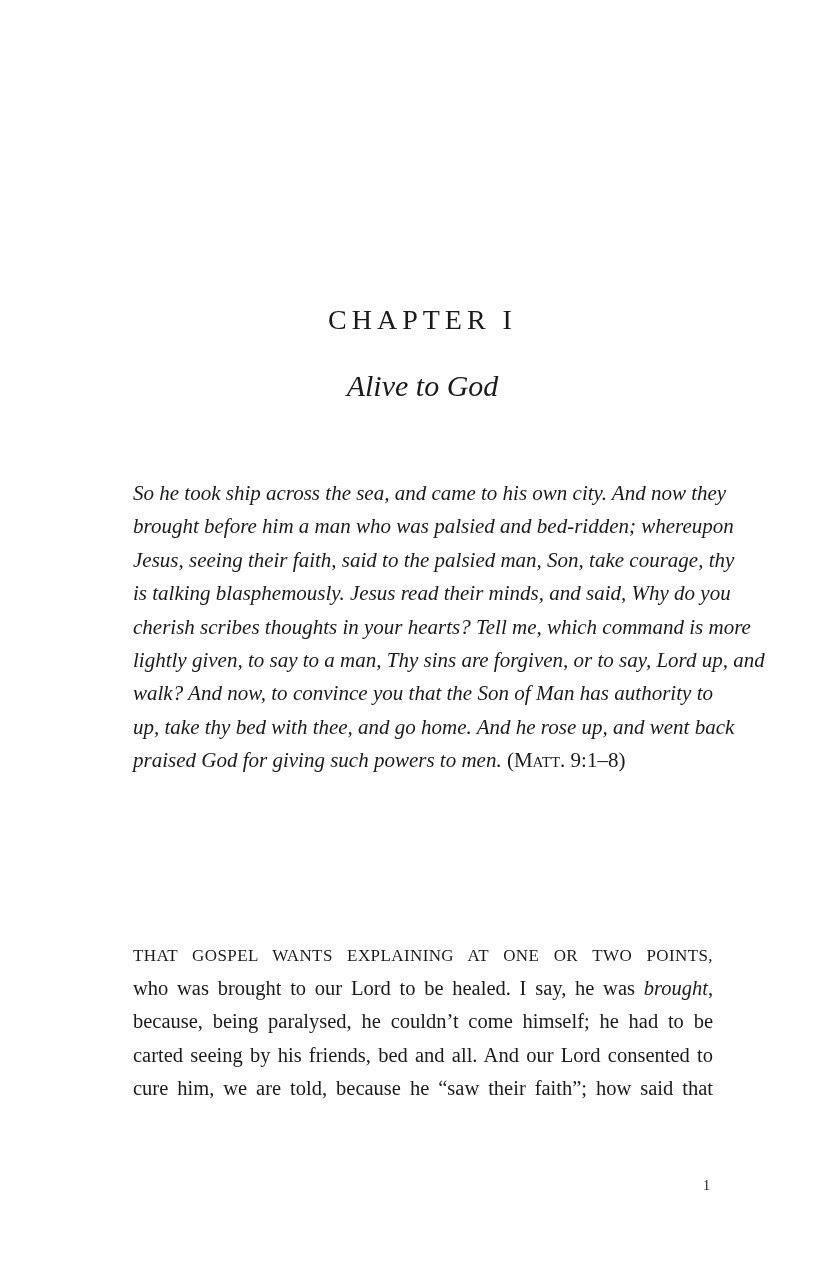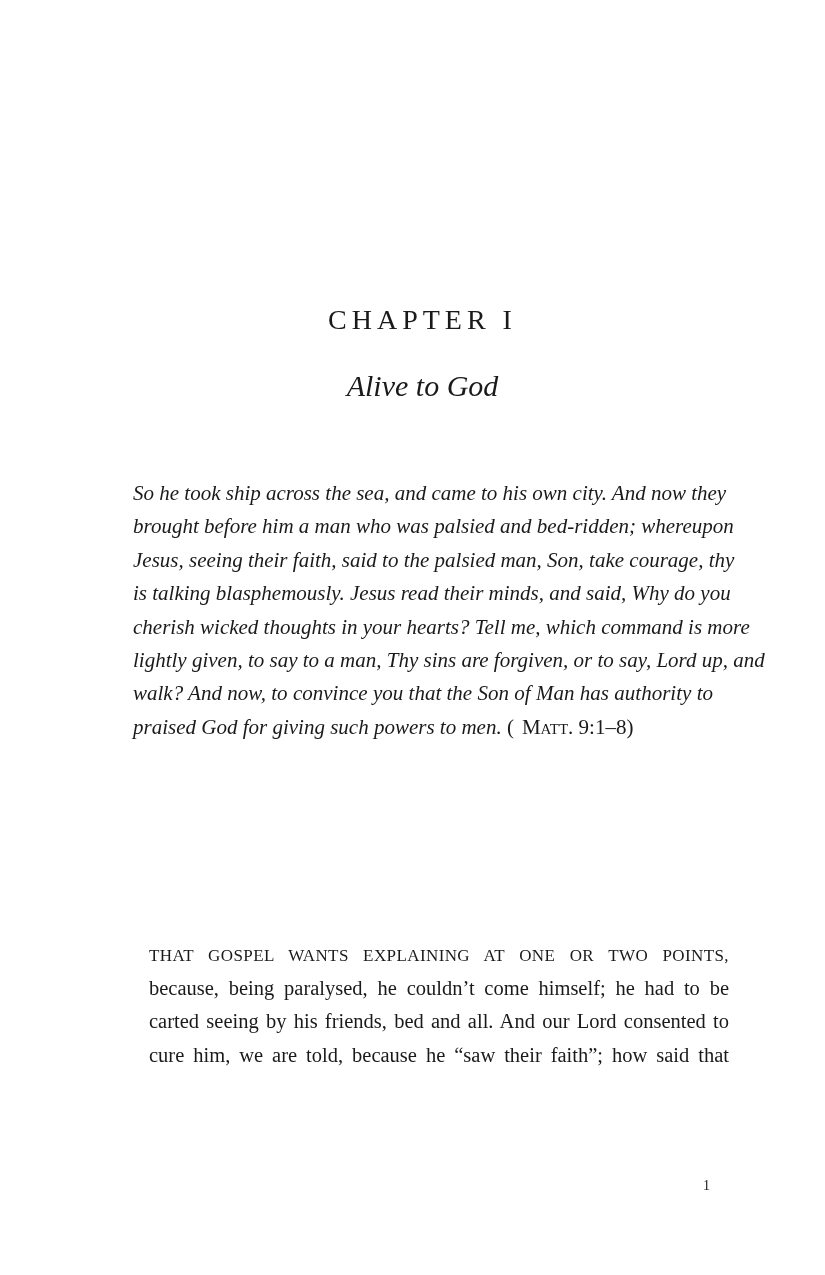--- a/index.html
+++ b/index.html
@@ -53,30 +53,28 @@
       white-space: nowrap;
     }
     .epigraph .line.last {
       text-align-last: left;
     }
     .citation {
       font-style: normal;
     }
     .citation .sc {
       font-variant: small-caps;
-      margin-left: 8px;
     }
     .body-text {
       position: absolute;
       top: 939px;
       left: 133px;
       width: 580px;
       font-size: 20.5px;
       line-height: 33.2px;
-      margin-left: 16px;
     }
     .body-text .line {
       display: block;
       text-align: justify;
       text-align-last: justify;
       white-space: nowrap;
     }
     .lead-caps {
       font-size: 17px;
       letter-spacing: 0.4px;
@@ -94,26 +92,28 @@
 <body>
 
 <div class="chapter-label">CHAPTER I</div>
 <div class="chapter-title">Alive to God</div>
 
 <div class="epigraph">
   <span class="line">So he took ship across the sea, and came to his own city. And now they</span>
   <span class="line">brought before him a man who was palsied and bed-ridden; whereupon</span>
   <span class="line">Jesus, seeing their faith, said to the palsied man, Son, take courage, thy</span>
   <span class="line">is talking blasphemously. Jesus read their minds, and said, Why do you</span>
-  <span class="line">cherish wicked thoughts in your hearts? Tell me, which command is more</span>
+  <span class="line">cherish scribes thoughts in your hearts? Tell me, which command is more</span>
   <span class="line">lightly given, to say to a man, Thy sins are forgiven, or to say, Lord up, and</span>
   <span class="line">walk? And now, to convince you that the Son of Man has authority to</span>
+  <span class="line">up, take thy bed with thee, and go home. And he rose up, and went back</span>
   <span class="line last"><span>praised God for giving such powers to men.</span> <span class="citation"><span>(</span><span class="sc">Matt.</span><span> 9:1–8)</span></span></span>
 </div>
 
 <div class="body-text">
   <span class="line lead-caps">THAT GOSPEL WANTS EXPLAINING AT ONE OR TWO POINTS,</span>
+  <span class="line"><span>who was brought to our Lord to be healed. I say, he was </span><em>brought</em><span>,</span></span>
   <span class="line">because, being paralysed, he couldn’t come himself; he had to be</span>
   <span class="line">carted seeing by his friends, bed and all. And our Lord consented to</span>
   <span class="line">cure him, we are told, because he “saw their faith”; how said that</span>
 </div>
 
 <div class="page-number">1</div>
 
 </body></html>

